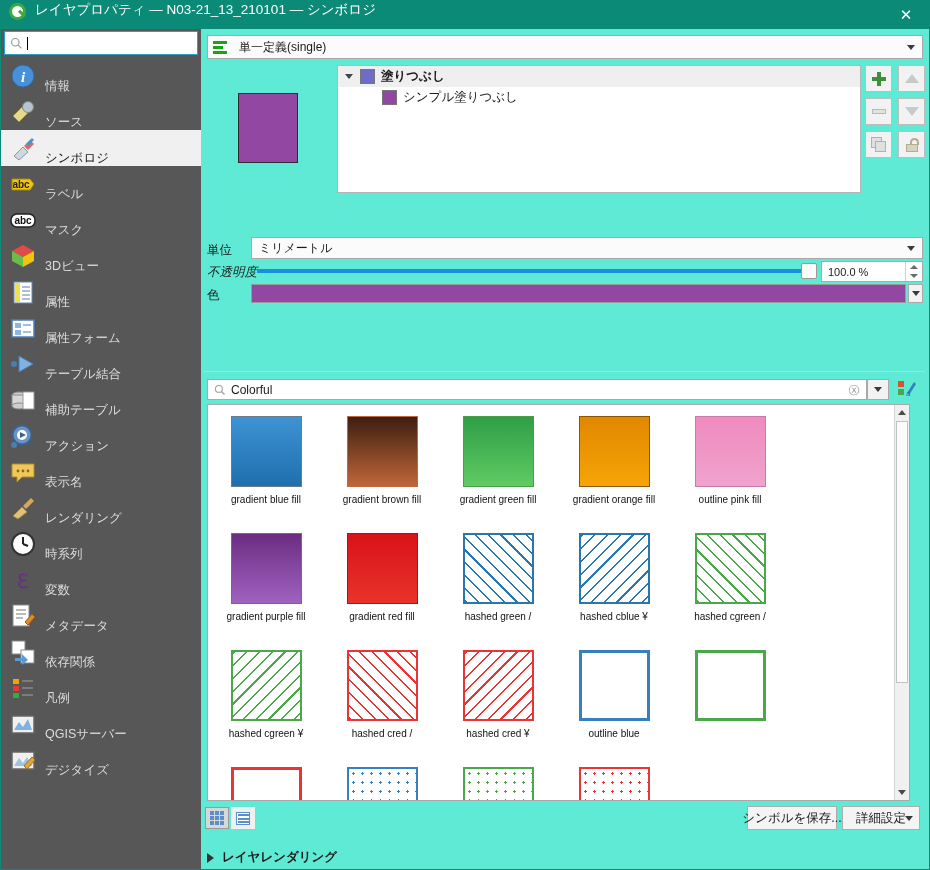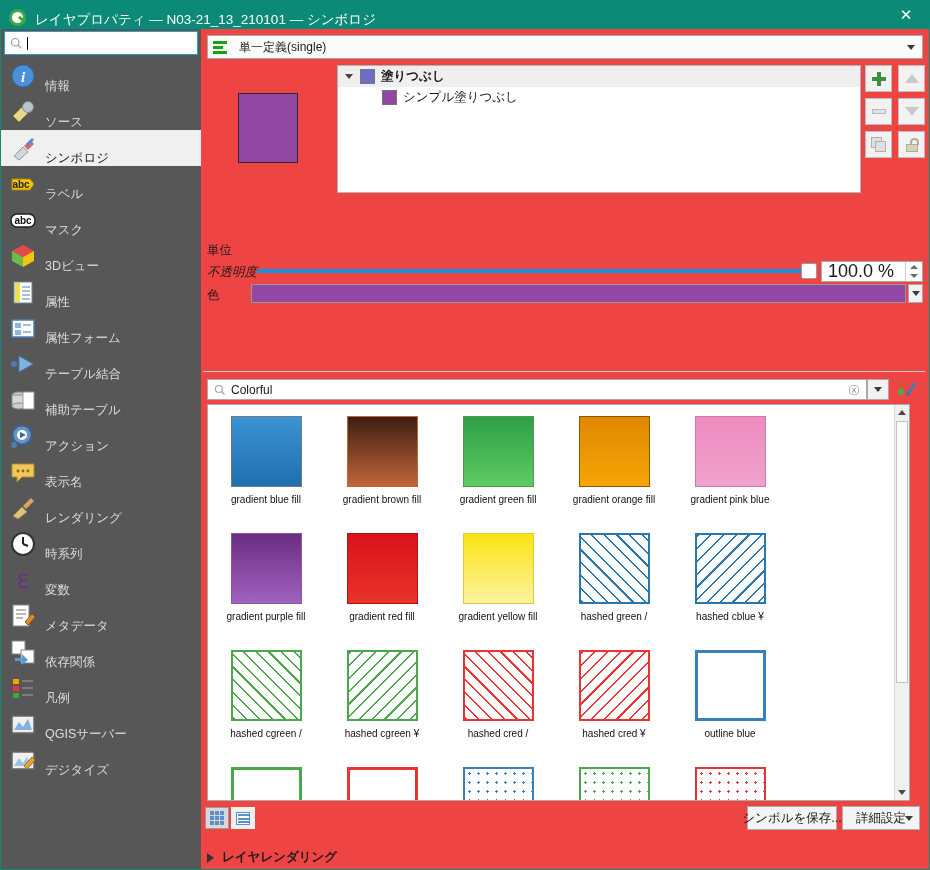--- a/index.html
+++ b/index.html
@@ -7,21 +7,21 @@
     width:930px;height:870px;overflow:hidden;
     font-family:"Liberation Sans","DejaVu Sans",sans-serif;
     font-size:12px;color:#1a1a1a;
     background:#f0f0f0;
   }
   #app{position:relative;width:930px;height:870px;background:#f0f0f0;
        border:1px solid #0b8a78;box-sizing:border-box;}
 
   
   .titlebar{position:absolute;left:0;top:0;width:928px;height:28px;background:#0b8a78;
-            display:flex;align-items:flex-end;}
+            display:flex;align-items:flex-start;}
   .tb-icon{width:22px;height:22px;margin-left:6px;margin-right:6px;position:relative;flex:none;}
   .tb-icon .qdisc{position:absolute;left:2px;top:2px;width:17px;height:17px;border-radius:50%;
      border:3px solid #3fa93f;box-sizing:border-box;background:#ffffff;}
   .tb-icon .qtail{position:absolute;left:11px;top:11px;width:8px;height:3px;background:#3fa93f;
      transform:rotate(42deg);}
   .tb-title{color:#ffffff;font-size:13.5px;white-space:nowrap;letter-spacing:0px;}
   .tb-close{position:absolute;right:0;top:0;width:46px;height:28px;display:flex;
             align-items:center;justify-content:center;color:#fff;font-size:15px;}
 
   
@@ -31,21 +31,21 @@
   .searchbox .mag{margin-left:5px;margin-right:4px;opacity:.75;}
   .searchbox .caret{width:1px;height:13px;background:#000;}
   .navlist{position:absolute;left:0;top:29px;width:200px;}
   .nav-item{height:36px;display:flex;align-items:center;padding-left:8px;box-sizing:border-box;
             color:#dcdcdc;font-size:12.5px;}
   .nav-item.sel{background:#f0f0f0;color:#1a1a1a;}
   .nav-item .ic{width:28px;height:28px;margin-right:8px;flex:none;position:relative;}
   .nav-item .lb{white-space:nowrap;margin-top:20px;}
 
   
-  .pane{position:absolute;left:200px;top:28px;width:728px;height:840px;background:#ef4444;}
+  .pane{position:absolute;left:200px;top:28px;width:728px;height:840px;background:#5eead4;}
 
   .combo{background:#fbfbfb;border:1px solid #a9a9a9;box-sizing:border-box;
          display:flex;align-items:center;position:relative;}
   .combo .arw{position:absolute;right:7px;top:50%;margin-top:-2px;width:0;height:0;
      border-left:4px solid transparent;border-right:4px solid transparent;border-top:5px solid #3a3a3a;}
   .combo .txt{margin-left:7px;white-space:nowrap;}
 
   .rend-combo{position:absolute;left:6px;top:6px;width:716px;height:24px;}
   .rend-icon{width:14px;height:13px;margin-left:5px;margin-right:5px;position:relative;flex:none;}
   .rend-icon i{position:absolute;left:0;height:3px;background:#16a516;}
@@ -91,21 +91,21 @@
   .lblrow{position:absolute;font-size:12.5px;color:#1a1a1a;}
   .unit-lbl{left:6px;top:213px;font-family:Liberation Mono, monospace;}
   .opac-lbl{left:6px;top:235px;font-style:italic;}
   .col-lbl{left:6px;top:258px;}
   .unit-combo{position:absolute;left:50px;top:208px;width:672px;height:22px;}
   .slider{position:absolute;left:56px;top:240px;width:556px;height:4px;background:#1a8fe0;}
   .slider-handle{position:absolute;left:600px;top:234px;width:16px;height:16px;background:#fdfdfd;
      border:1px solid #9a9a9a;border-radius:2px;box-sizing:border-box;}
   .spin{position:absolute;left:620px;top:232px;width:102px;height:21px;background:#fff;
      border:1px solid #a9a9a9;box-sizing:border-box;display:flex;align-items:center;}
-  .spin .v{margin-left:6px;font-size:18px;}
+  .spin .v{margin-left:6px;font-size:11px;}
   .spin .btns{position:absolute;right:0;top:0;width:16px;height:100%;border-left:1px solid #cfcfcf;
      display:flex;flex-direction:column;}
   .spin .btns div{flex:1;display:flex;align-items:center;justify-content:center;}
   .sp-up{width:0;height:0;border-left:4px solid transparent;border-right:4px solid transparent;
      border-bottom:4px solid #6b6b6b;}
   .sp-dn{width:0;height:0;border-left:4px solid transparent;border-right:4px solid transparent;
      border-top:4px solid #6b6b6b;}
   .colorbtn{position:absolute;left:50px;top:255px;width:655px;height:19px;background:#9248a3;
      border:1px solid #9a9a9a;box-sizing:border-box;}
   .colordrop{position:absolute;left:707px;top:255px;width:15px;height:19px;background:#f2f2f2;
@@ -409,20 +409,24 @@
       </div>
       <div class="sb c1 r2">
         <span class="lock-b">
             <span class="shk"></span>
             <span class="body"></span>
           </span>
       </div>
     </div>
 
     <div class="lblrow unit-lbl">単位</div>
+    <div class="combo unit-combo">
+      <span class="txt">ミリメートル</span>
+      <span class="arw"></span>
+    </div>
 
     <div class="lblrow opac-lbl">不透明度</div>
     <div class="slider"></div>
     <div class="slider-handle"></div>
     <div class="spin">
       <span class="v">100.0 %</span>
       <span class="btns">
         <div>
             <span class="sp-up"></span>
           </div>
@@ -473,33 +477,29 @@
           <div class="cell">
             <div class="thumb" style="background: linear-gradient(rgb(47, 158, 70), rgb(95, 203, 99)); border: 1px solid rgb(74, 158, 74);"></div>
             <div class="cap">gradient green fill</div>
           </div>
           <div class="cell">
             <div class="thumb" style="background: linear-gradient(rgb(224, 136, 0), rgb(246, 164, 6)); border: 1px solid rgb(138, 88, 0);"></div>
             <div class="cap">gradient orange fill</div>
           </div>
           <div class="cell">
             <div class="thumb" style="background: linear-gradient(rgb(239, 139, 190), rgb(240, 162, 205)); border: 1px solid rgb(199, 123, 168);"></div>
-            <div class="cap">gradient pink blue</div>
+            <div class="cap">outline pink fill</div>
           </div>
           <div class="cell">
             <div class="thumb" style="background: linear-gradient(rgb(107, 45, 130), rgb(160, 98, 192)); border: 1px solid rgb(138, 90, 160);"></div>
             <div class="cap">gradient purple fill</div>
           </div>
           <div class="cell">
             <div class="thumb" style="background: linear-gradient(rgb(217, 18, 25), rgb(232, 52, 42)); border: 1px solid rgb(176, 16, 22);"></div>
             <div class="cap">gradient red fill</div>
-          </div>
-          <div class="cell">
-            <div class="thumb" style="background: linear-gradient(rgb(250, 228, 19), rgb(253, 243, 160)); border: 1px solid rgb(224, 204, 58);"></div>
-            <div class="cap">gradient yellow fill</div>
           </div>
           <div class="cell">
             <div class="thumb" style="background: repeating-linear-gradient(45deg, rgb(42, 118, 174) 0px, rgb(42, 118, 174) 1.6px, rgb(255, 255, 255) 1.6px, rgb(255, 255, 255) 9px); border: 2px solid rgb(42, 118, 174);"></div>
             <div class="cap">hashed green /</div>
           </div>
           <div class="cell">
             <div class="thumb" style="background: repeating-linear-gradient(135deg, rgb(42, 118, 174) 0px, rgb(42, 118, 174) 1.6px, rgb(255, 255, 255) 1.6px, rgb(255, 255, 255) 9px); border: 2px solid rgb(42, 118, 174);"></div>
             <div class="cap">hashed cblue ¥</div>
           </div>
           <div class="cell">

